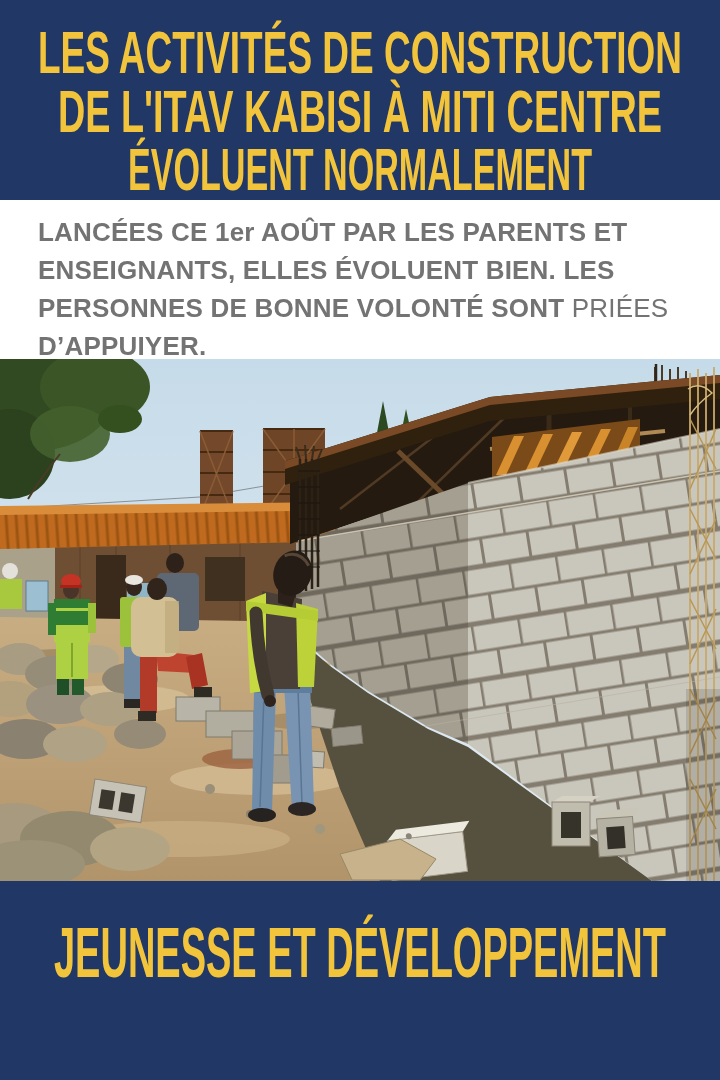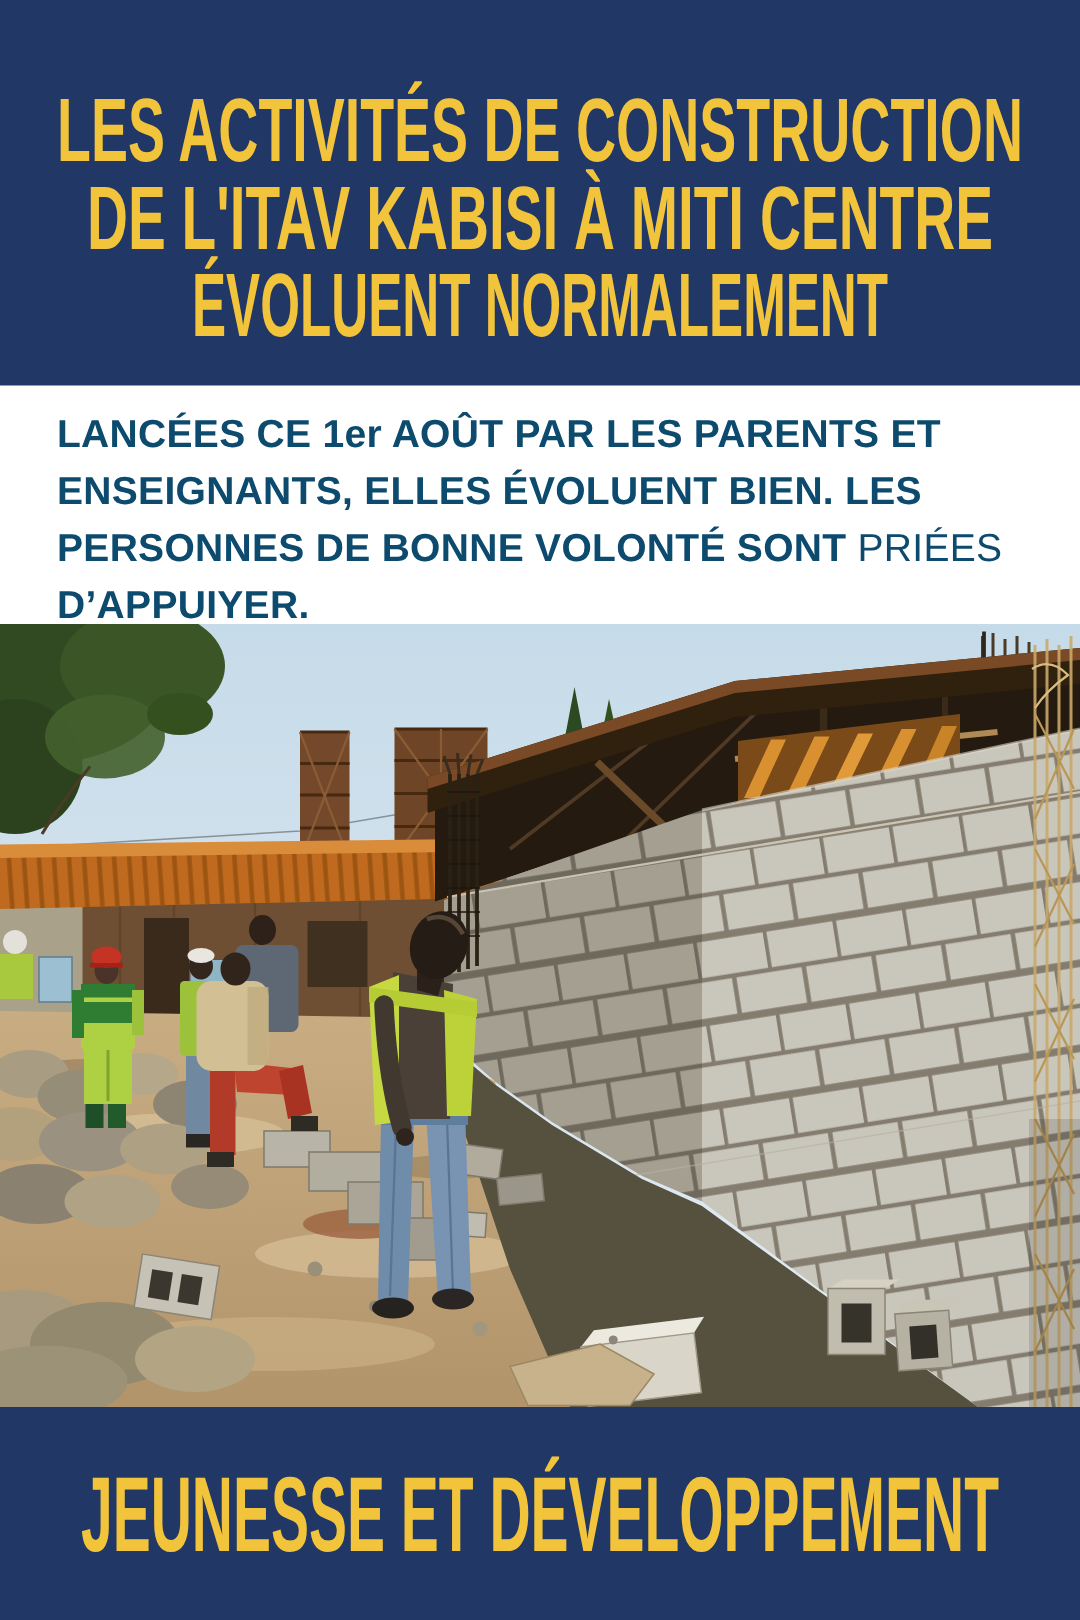--- a/index.html
+++ b/index.html
@@ -1,21 +1,21 @@
 <!DOCTYPE html>
 <html><head>
 <meta charset="utf-8">
 <style>
   html,body{margin:0;padding:0;background:#10203f;}
   .poster{width:720px;height:1080px;display:flex;flex-direction:column;overflow:hidden;
           font-family:"Liberation Sans",sans-serif;background:#213765;}
-  .header{height:223px;background:#213765;flex:none;margin-top:34px;}
+  .header{height:200px;background:#213765;flex:none;}
   .header svg text{font-family:"Liberation Sans",sans-serif;font-weight:700;fill:#F2C43C;}
   .subhead{height:159px;background:#ffffff;flex:none;box-sizing:border-box;padding:13px 26px 0 38px;}
-  .subhead p{margin:0;width:655px;font-size:26px;line-height:38px;color:#0c4a6e;letter-spacing:.2px;}
+  .subhead p{margin:0;width:655px;font-size:26px;line-height:38px;color:#737373;letter-spacing:.2px;}
   .seg-bold{font-weight:700;}
   .seg-reg{font-weight:400;}
   .photo{height:522px;flex:none;margin:0;line-height:0;background:#cbdfec;}
   .footer{height:148px;background:#213765;flex:none;}
   .footer svg text{font-family:"Liberation Sans",sans-serif;font-weight:700;fill:#F2C43C;}
 </style>
 </head>
 <body>
 
 <div class="poster">

